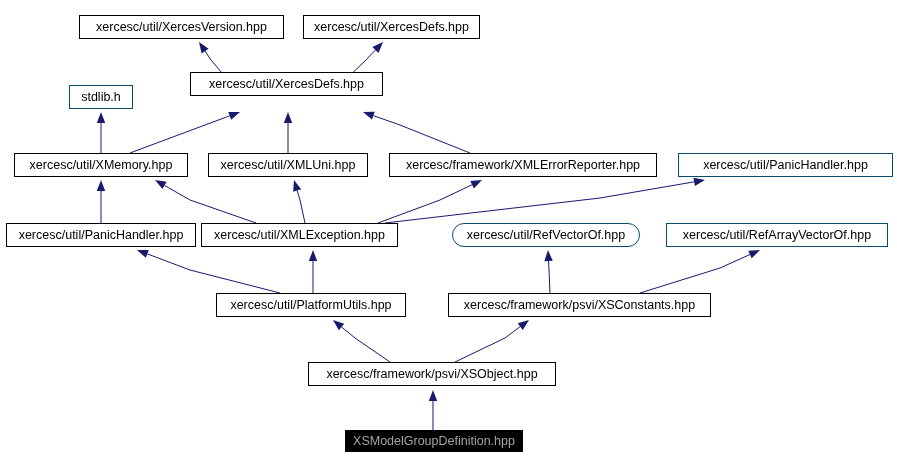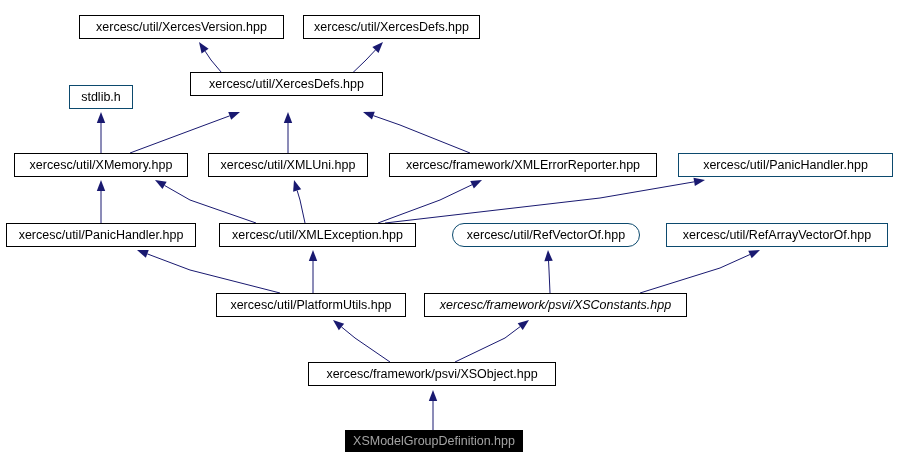--- a/index.html
+++ b/index.html
@@ -114,33 +114,33 @@
       </div>
       <div class="node dark" style="left: 389px; top: 153px; width: 268px; height: 24px;">
         <span class="node-label">xercesc/framework/XMLErrorReporter.hpp</span>
       </div>
       <div class="node" style="left: 678px; top: 153px; width: 215px; height: 24px;">
         <span class="node-label">xercesc/util/PanicHandler.hpp</span>
       </div>
       <div class="node dark" style="left: 6px; top: 223px; width: 190px; height: 24px;">
         <span class="node-label">xercesc/util/PanicHandler.hpp</span>
       </div>
-      <div class="node dark" style="left: 219px; top: 223px; width: 197px; height: 24px;">
+      <div class="node dark" style="left: 201px; top: 223px; width: 197px; height: 24px;">
         <span class="node-label">xercesc/util/XMLException.hpp</span>
       </div>
       <div class="node" style="left: 452px; top: 223px; width: 188px; height: 24px; border-radius: 12px;">
         <span class="node-label">xercesc/util/RefVectorOf.hpp</span>
       </div>
       <div class="node" style="left: 666px; top: 223px; width: 222px; height: 24px;">
         <span class="node-label">xercesc/util/RefArrayVectorOf.hpp</span>
       </div>
       <div class="node dark" style="left: 216px; top: 293px; width: 190px; height: 24px;">
         <span class="node-label">xercesc/util/PlatformUtils.hpp</span>
       </div>
-      <div class="node dark" style="left: 424px; top: 293px; width: 263px; height: 24px; font-style: italic;">
+      <div class="node dark" style="left: 448px; top: 293px; width: 263px; height: 24px;">
         <span class="node-label">xercesc/framework/psvi/XSConstants.hpp</span>
       </div>
       <div class="node dark" style="left: 308px; top: 362px; width: 248px; height: 24px;">
         <span class="node-label">xercesc/framework/psvi/XSObject.hpp</span>
       </div>
       <div class="node current" style="left: 345px; top: 430px; width: 178px; height: 22px;">
         <span class="node-label">XSModelGroupDefinition.hpp</span>
       </div>
     </div>
 

